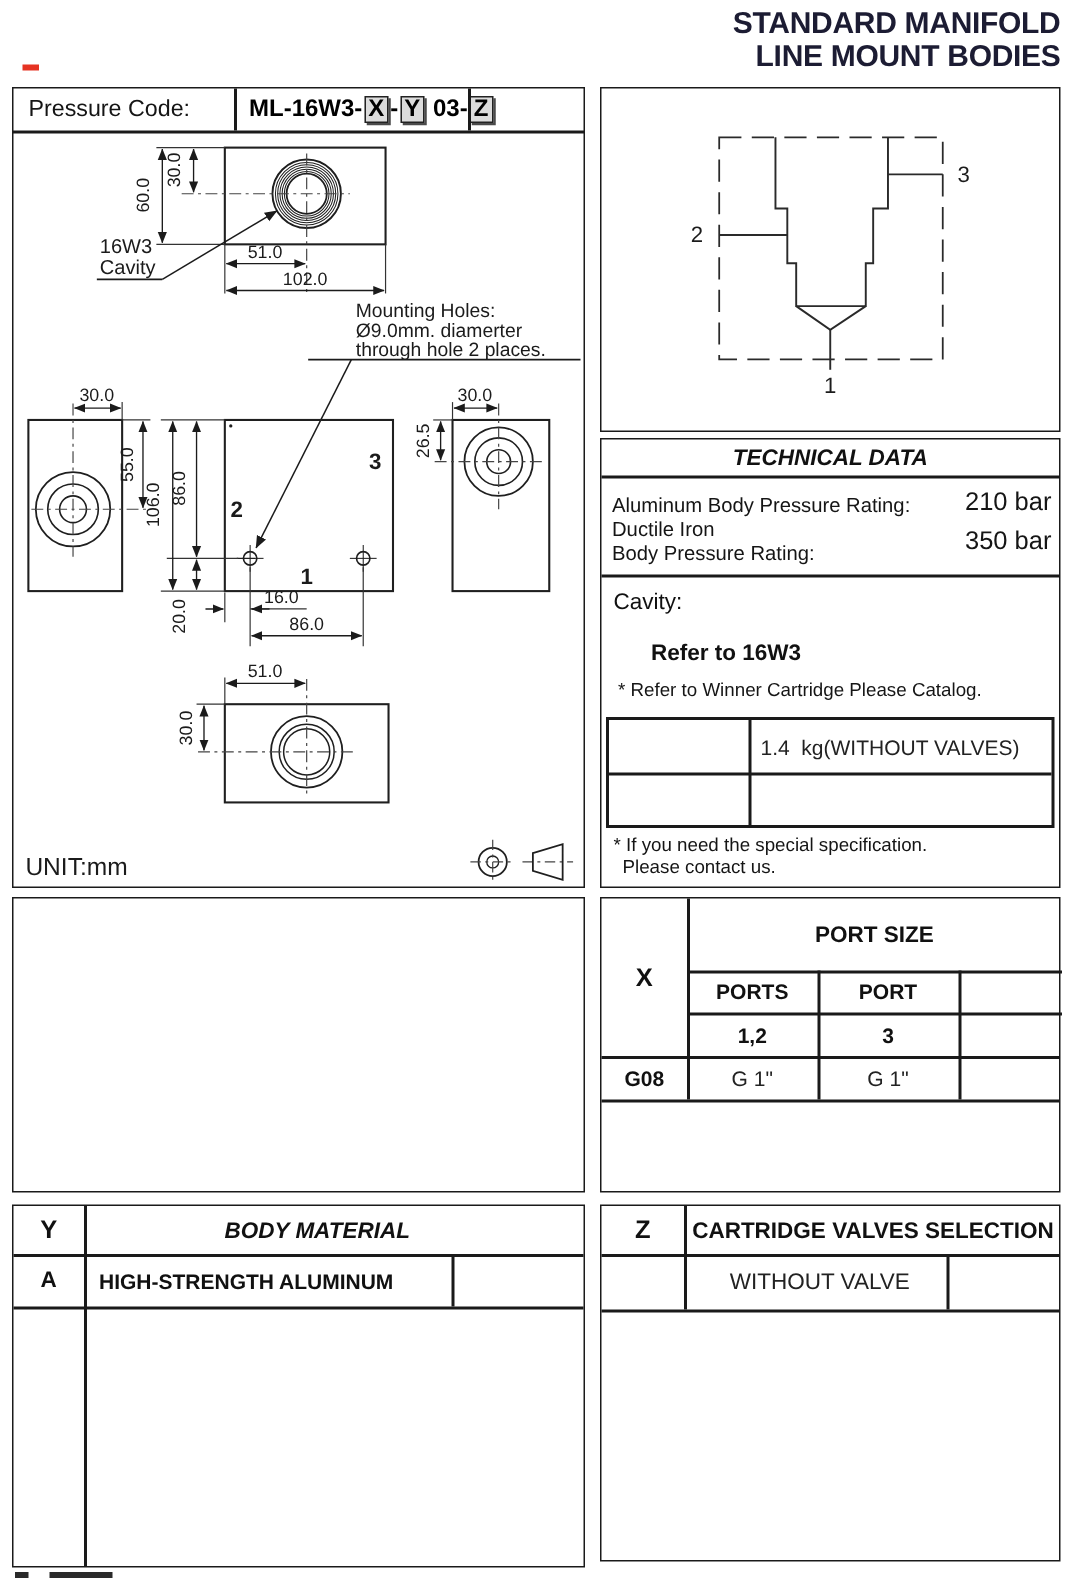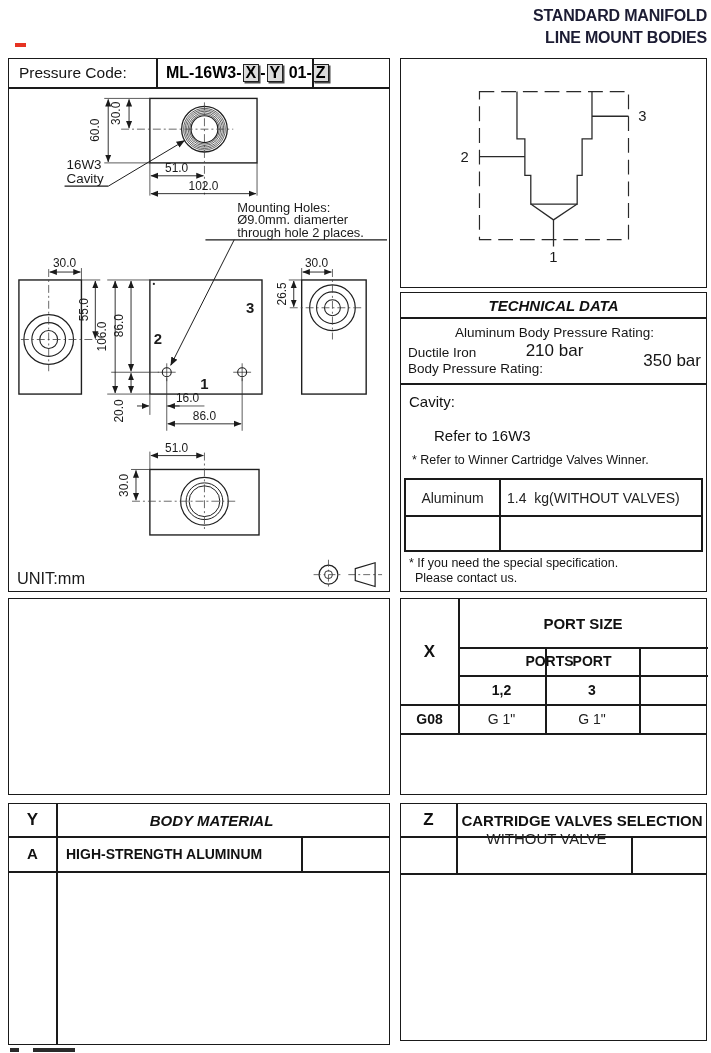--- a/index.html
+++ b/index.html
@@ -2,21 +2,21 @@
 <html><head>
 <meta charset="utf-8">
 <style>
   html,body{margin:0;padding:0;background:#fff;}
   .page{position:relative;width:711px;height:1053px;background:#fff;
         font-family:"Liberation Sans",sans-serif;color:#111;overflow:hidden;}
   .box{position:absolute;border:1.5px solid #1a1a1a;box-sizing:border-box;background:#fff;}
   .hl{position:absolute;height:1.5px;background:#1a1a1a;}
   .vl{position:absolute;width:1.5px;background:#1a1a1a;}
   .title{position:absolute;top:5px;right:4px;text-align:right;font-weight:bold;
-         font-size:16px;line-height:22px;color:#1c1c33;letter-spacing:-.2px;}
+         font-size:20px;line-height:22px;color:#1c1c33;letter-spacing:-.2px;}
   .red-mark{position:absolute;left:15px;top:43px;width:11px;height:4px;background:#e63322;}
   .frag{position:absolute;background:#2a2a2a;}
   .oc-label{position:absolute;left:10px;top:0;height:100%;display:flex;align-items:center;font-size:15.5px;color:#151515;}
   .oc-code{position:absolute;left:157px;top:0;height:100%;display:flex;align-items:center;font-size:16px;font-weight:bold;color:#000;white-space:pre;}
   .kbox{display:inline-block;background:#dcdcdc;border:1px solid #222;box-shadow:1.5px 1.5px 0 #4a4a4a;
         padding:0 2px;line-height:16px;margin:0 1px;}
   .cell{position:absolute;display:flex;align-items:center;justify-content:center;box-sizing:border-box;}
   .cell.left{justify-content:flex-start;}
   .b15{font-weight:bold;font-size:15px;}
   .b17{font-weight:bold;font-size:17px;}
@@ -45,21 +45,21 @@
 
   <div class="title">
     <div>STANDARD MANIFOLD</div>
     <div>LINE MOUNT BODIES</div>
   </div>
   <div class="red-mark"></div>
 
   <div class="box" style="left:8px;top:58px;width:382px;height:30px;">
     <div class="oc-label">Pressure Code:</div>
     <div class="vl" style="left:147px;top:0;height:100%;"></div>
-    <div class="oc-code"><span>ML-16W3-</span><span class="kbox">X</span><span>-</span><span class="kbox">Y</span><span> 01-</span><span class="kbox">Z</span></div>
+    <div class="oc-code"><span>ML-16W3-</span><span class="kbox">X</span><span>-</span><span class="kbox">Y</span><span> 03-</span><span class="kbox">Z</span></div>
     <div class="vl" style="left:303px;top:0;height:100%;"></div>
   </div>
 
   <div class="box" style="left:8px;top:88px;width:382px;height:504px;">
     <svg width="379" height="501" viewBox="0 0 382 504">
       <defs>
         <marker id="arr" viewBox="0 0 10 10" refX="9.5" refY="5" markerWidth="8.5" markerHeight="8.5" orient="auto-start-reverse">
           <path d="M0,1 L10,5 L0,9 z" fill="#1b1b1b"></path>
         </marker>
       </defs>
@@ -253,60 +253,59 @@
       <g fill="#1b1b1b">
         <text class="sport" x="240" y="63">3</text>
         <text class="sport" x="64" y="104" text-anchor="middle">2</text>
         <text class="sport" x="154" y="206" text-anchor="middle">1</text>
       </g>
     </svg>
   </div>
 
   <div class="box" style="left:400px;top:292px;width:307px;height:300px;">
     <div class="td-header">TECHNICAL DATA</div>
-    <div class="td-row" style="top:32px;align-items:center;flex-direction:column;">
+    <div class="td-row" style="top:32px;align-items:flex-end;">
       <span class="td-label">Aluminum Body Pressure Rating:</span>
       <span class="td-value">210 bar</span>
     </div>
     <div class="td-row" style="top:52px;align-items:center;">
       <span class="td-label">
         <span style="display:block;">Ductile Iron</span>
         <span style="display:block;">Body Pressure Rating:</span>
       </span>
       <span class="td-value">350 bar</span>
     </div>
     <div class="hl" style="left:0;top:90px;width:100%;"></div>
     <div style="position:absolute;left:8px;top:100px;font-size:15px;">Cavity:</div>
-    <div style="position:absolute;left:33px;top:134px;font-size:15px;">Refer to 16W3</div>
-    <div class="td-note" style="left:11px;top:160px;">* Refer to Winner Cartridge Valves Winner.</div>
+    <div style="position:absolute;left:33px;top:134px;font-size:15px;font-weight:bold;">Refer to 16W3</div>
+    <div class="td-note" style="left:11px;top:160px;">* Refer to Winner Cartridge Please Catalog.</div>
     <div class="wtable">
       <div class="vl" style="left:93px;top:0;height:100%;background:#1a1a1a;"></div>
       <div class="hl" style="left:0;top:35px;width:100%;"></div>
-      <div class="cell r14" style="left:0;top:0;width:93px;height:35px;">Aluminum</div>
       <div class="cell r14 left" style="left:101px;top:0;width:196px;height:35px;white-space:pre;">1.4  kg(WITHOUT VALVES)</div>
     </div>
     <div class="td-note" style="left:8px;top:263px;">
       <span style="display:block;">* If you need the special specification.</span>
       <span style="display:block;padding-left:6px;">Please contact us.</span>
     </div>
   </div>
 
   <div class="box" style="left:8px;top:598px;width:382px;height:197px;"></div>
 
   <div class="box" style="left:400px;top:598px;width:307px;height:197px;">
     <div class="vl" style="left:57px;top:0;height:134px;"></div>
     <div class="vl" style="left:144px;top:48px;height:86px;"></div>
     <div class="vl" style="left:238px;top:48px;height:86px;"></div>
     <div class="hl" style="left:57px;top:48px;width:250px;"></div>
     <div class="hl" style="left:57px;top:76px;width:250px;"></div>
     <div class="hl" style="left:0;top:105px;width:100%;"></div>
     <div class="hl" style="left:0;top:134px;width:100%;"></div>
     <div class="cell b17" style="left:0;top:0;width:57px;height:105px;">X</div>
     <div class="cell b15" style="left:57px;top:0;width:250px;height:48px;">PORT SIZE</div>
-    <div class="cell b14" style="left:57px;top:48px;width:87px;height:28px;margin-left:48px;">PORTS</div>
+    <div class="cell b14" style="left:57px;top:48px;width:87px;height:28px;">PORTS</div>
     <div class="cell b14" style="left:144px;top:48px;width:94px;height:28px;">PORT</div>
     <div class="cell b14" style="left:57px;top:76px;width:87px;height:29px;">1,2</div>
     <div class="cell b14" style="left:144px;top:76px;width:94px;height:29px;">3</div>
     <div class="cell b14" style="left:0;top:105px;width:57px;height:29px;">G08</div>
     <div class="cell r14" style="left:57px;top:105px;width:87px;height:29px;">G 1"</div>
     <div class="cell r14" style="left:144px;top:105px;width:94px;height:29px;">G 1"</div>
   </div>
 
   <div class="box" style="left:8px;top:803px;width:382px;height:242px;">
     <div class="vl" style="left:47px;top:0;height:100%;"></div>
@@ -319,19 +318,19 @@
     <div class="cell b14 left" style="left:47px;top:32px;width:245px;height:35px;padding-left:10px;">HIGH-STRENGTH ALUMINUM</div>
   </div>
 
   <div class="box" style="left:400px;top:803px;width:307px;height:238px;">
     <div class="vl" style="left:55px;top:0;height:69px;"></div>
     <div class="hl" style="left:0;top:32px;width:100%;"></div>
     <div class="hl" style="left:0;top:69px;width:100%;"></div>
     <div class="vl" style="left:230px;top:32px;height:37px;"></div>
     <div class="cell b17" style="left:0;top:0;width:55px;height:32px;">Z</div>
     <div class="cell b15" style="left:55px;top:0;width:252px;height:32px;">CARTRIDGE VALVES SELECTION</div>
-    <div class="cell r15" style="left:55px;top:16px;width:181px;height:37px;">WITHOUT VALVE</div>
+    <div class="cell r15" style="left:55px;top:32px;width:181px;height:37px;">WITHOUT VALVE</div>
   </div>
 
   <div class="frag" style="left:10px;top:1048px;width:9px;height:4px;"></div>
   <div class="frag" style="left:33px;top:1048px;width:42px;height:4px;"></div>
 
 </div>
 
 </body></html>

